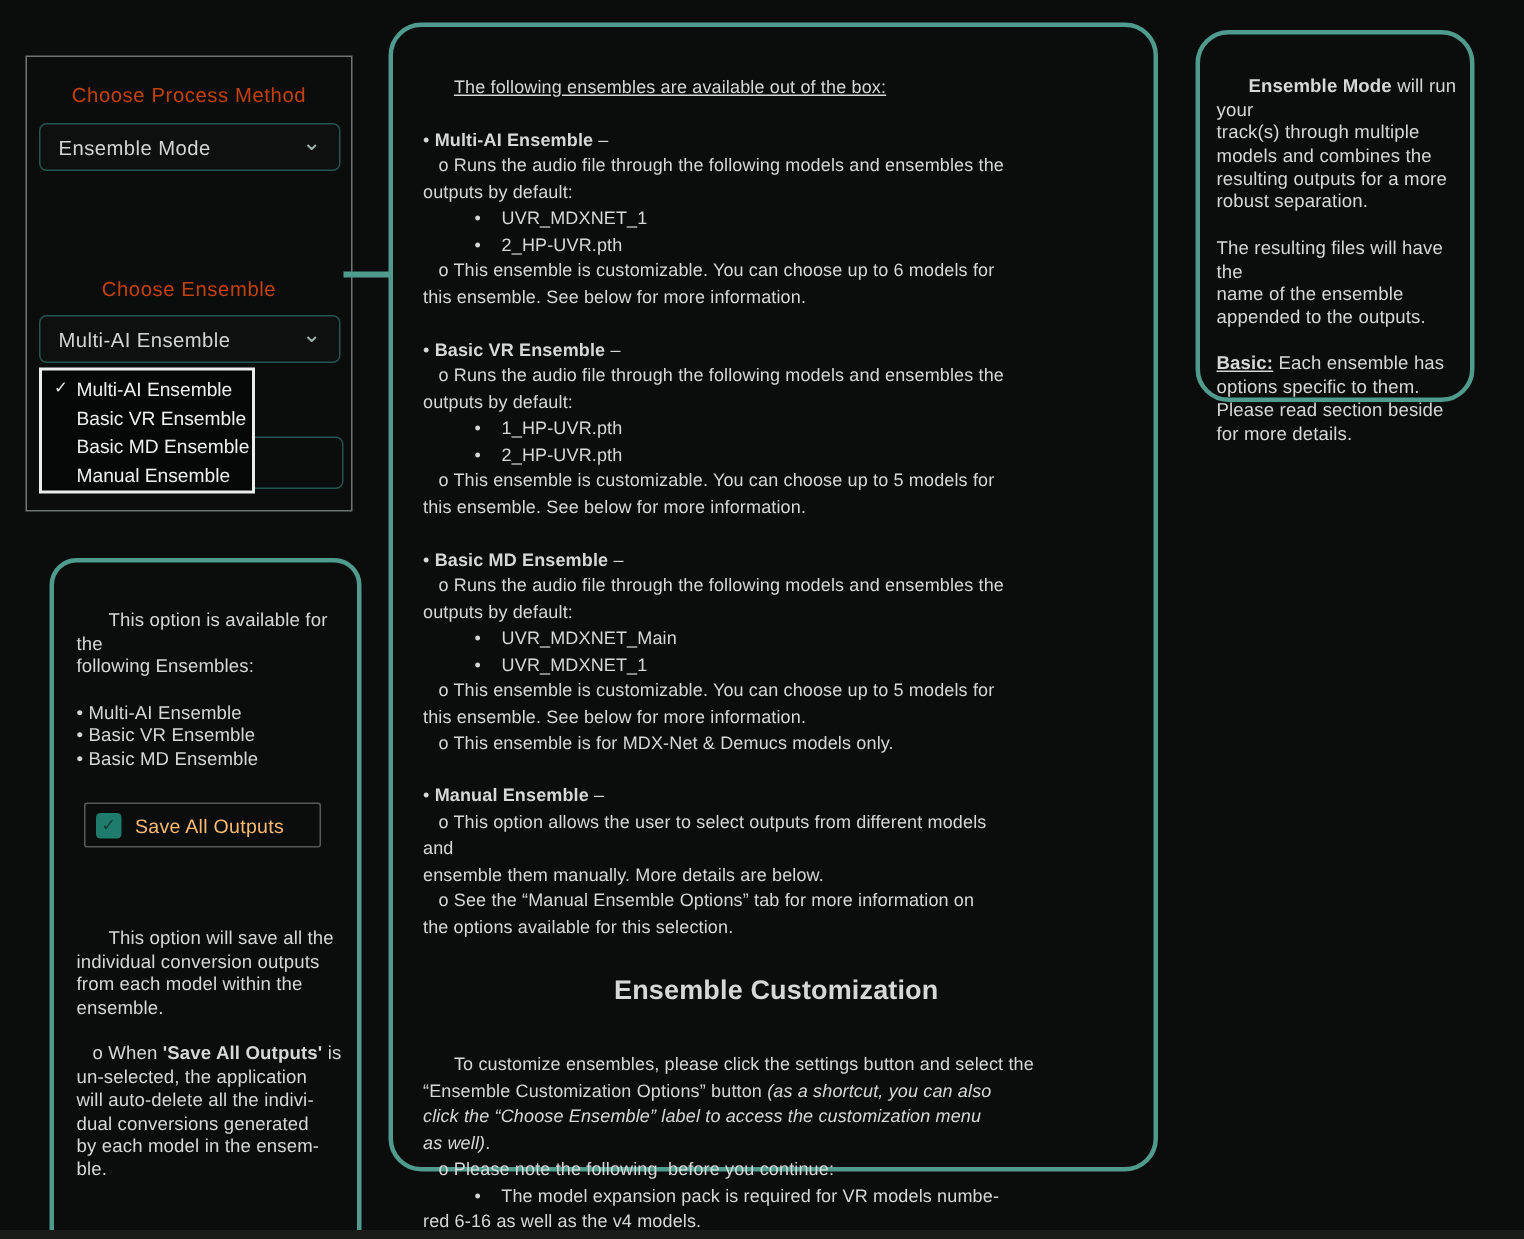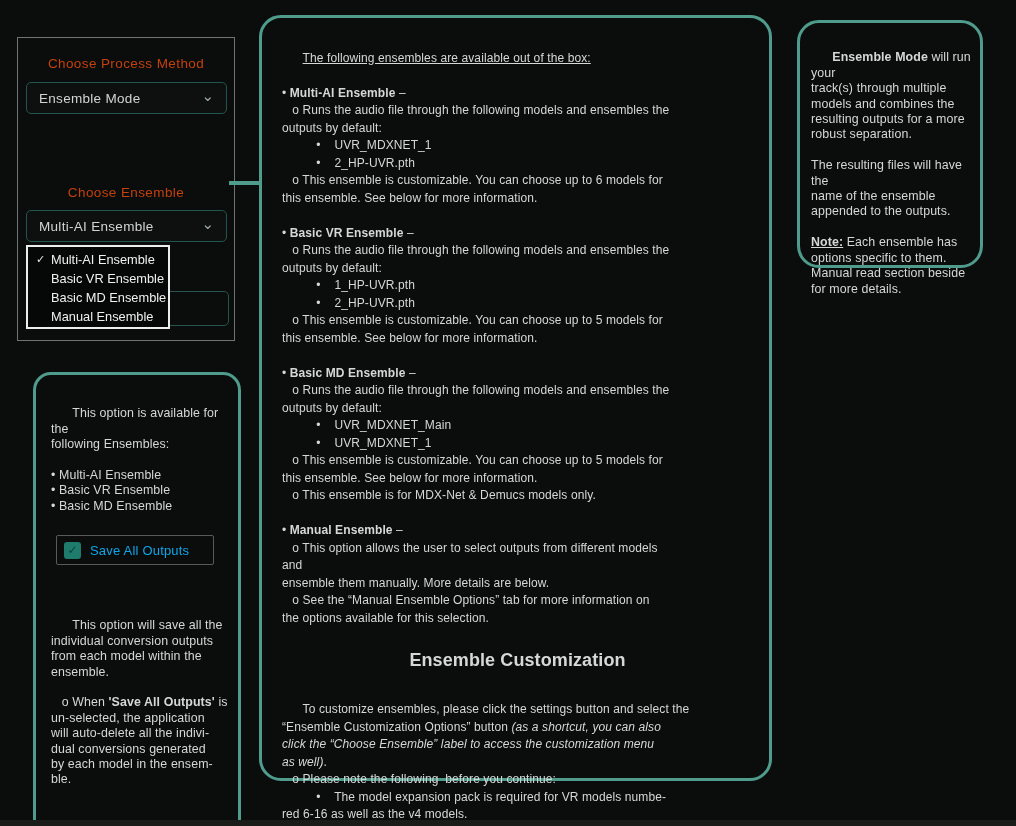--- a/index.html
+++ b/index.html
@@ -72,21 +72,21 @@
   .check-widget{
     position:absolute;left:20px;top:160px;width:158px;height:30px;
     border:1px solid #565b59;border-radius:2px;box-sizing:border-box;
     display:flex;align-items:center;padding-left:7px;cursor:pointer;
   }
   .checkbox{
     width:17px;height:17px;background:#1f7b6b;border-radius:3px;
     display:flex;align-items:center;justify-content:center;flex:0 0 auto;
   }
   .check-glyph{font-size:12px;font-weight:bold;color:#0c423a;line-height:1;}
-  .check-label{margin-left:9px;font-size:13px;letter-spacing:.2px;color:#0ea5e9;}
+  .check-label{margin-left:9px;font-size:13px;letter-spacing:.2px;color:#fdba74;}
   
   .connector{position:absolute;left:229px;top:181px;width:31px;height:3.5px;background:#4f9b8c;z-index:5;}
   .bottom-strip{position:absolute;left:0;top:820px;width:1016px;height:6px;background:#1a1c1a;}
 </style>
 </head>
 <body>
 
 <div class="screen">
 
   <div class="left-panel">
@@ -181,23 +181,23 @@
       <span class="b">Ensemble Mode</span><span> will run your
 track(s) through multiple
 models and combines the
 resulting outputs for a more
 robust separation.
 
 The resulting files will have the
 name of the ensemble
 appended to the outputs.
 
-</span><span class="b u">Note:</span><span> Each ensemble has
+</span><span class="b u">Basic:</span><span> Each ensemble has
 options specific to them.
-Manual read section beside
+Please read section beside
 for more details.</span>
     </div>
   </div>
 
   <div class="panel bl-panel">
     <div class="flow small bl-flow1">
       <span>This option is available for the
 following Ensembles:
 
 • Multi-AI Ensemble

